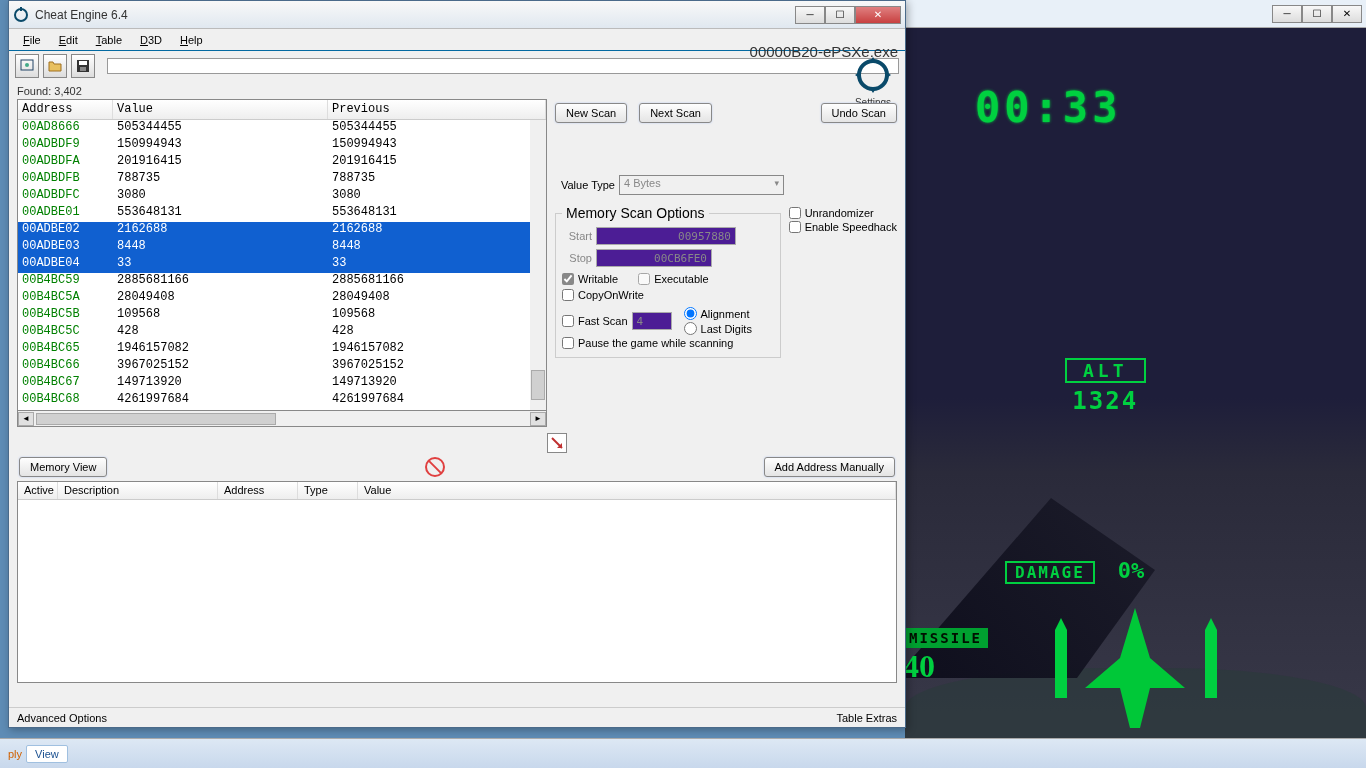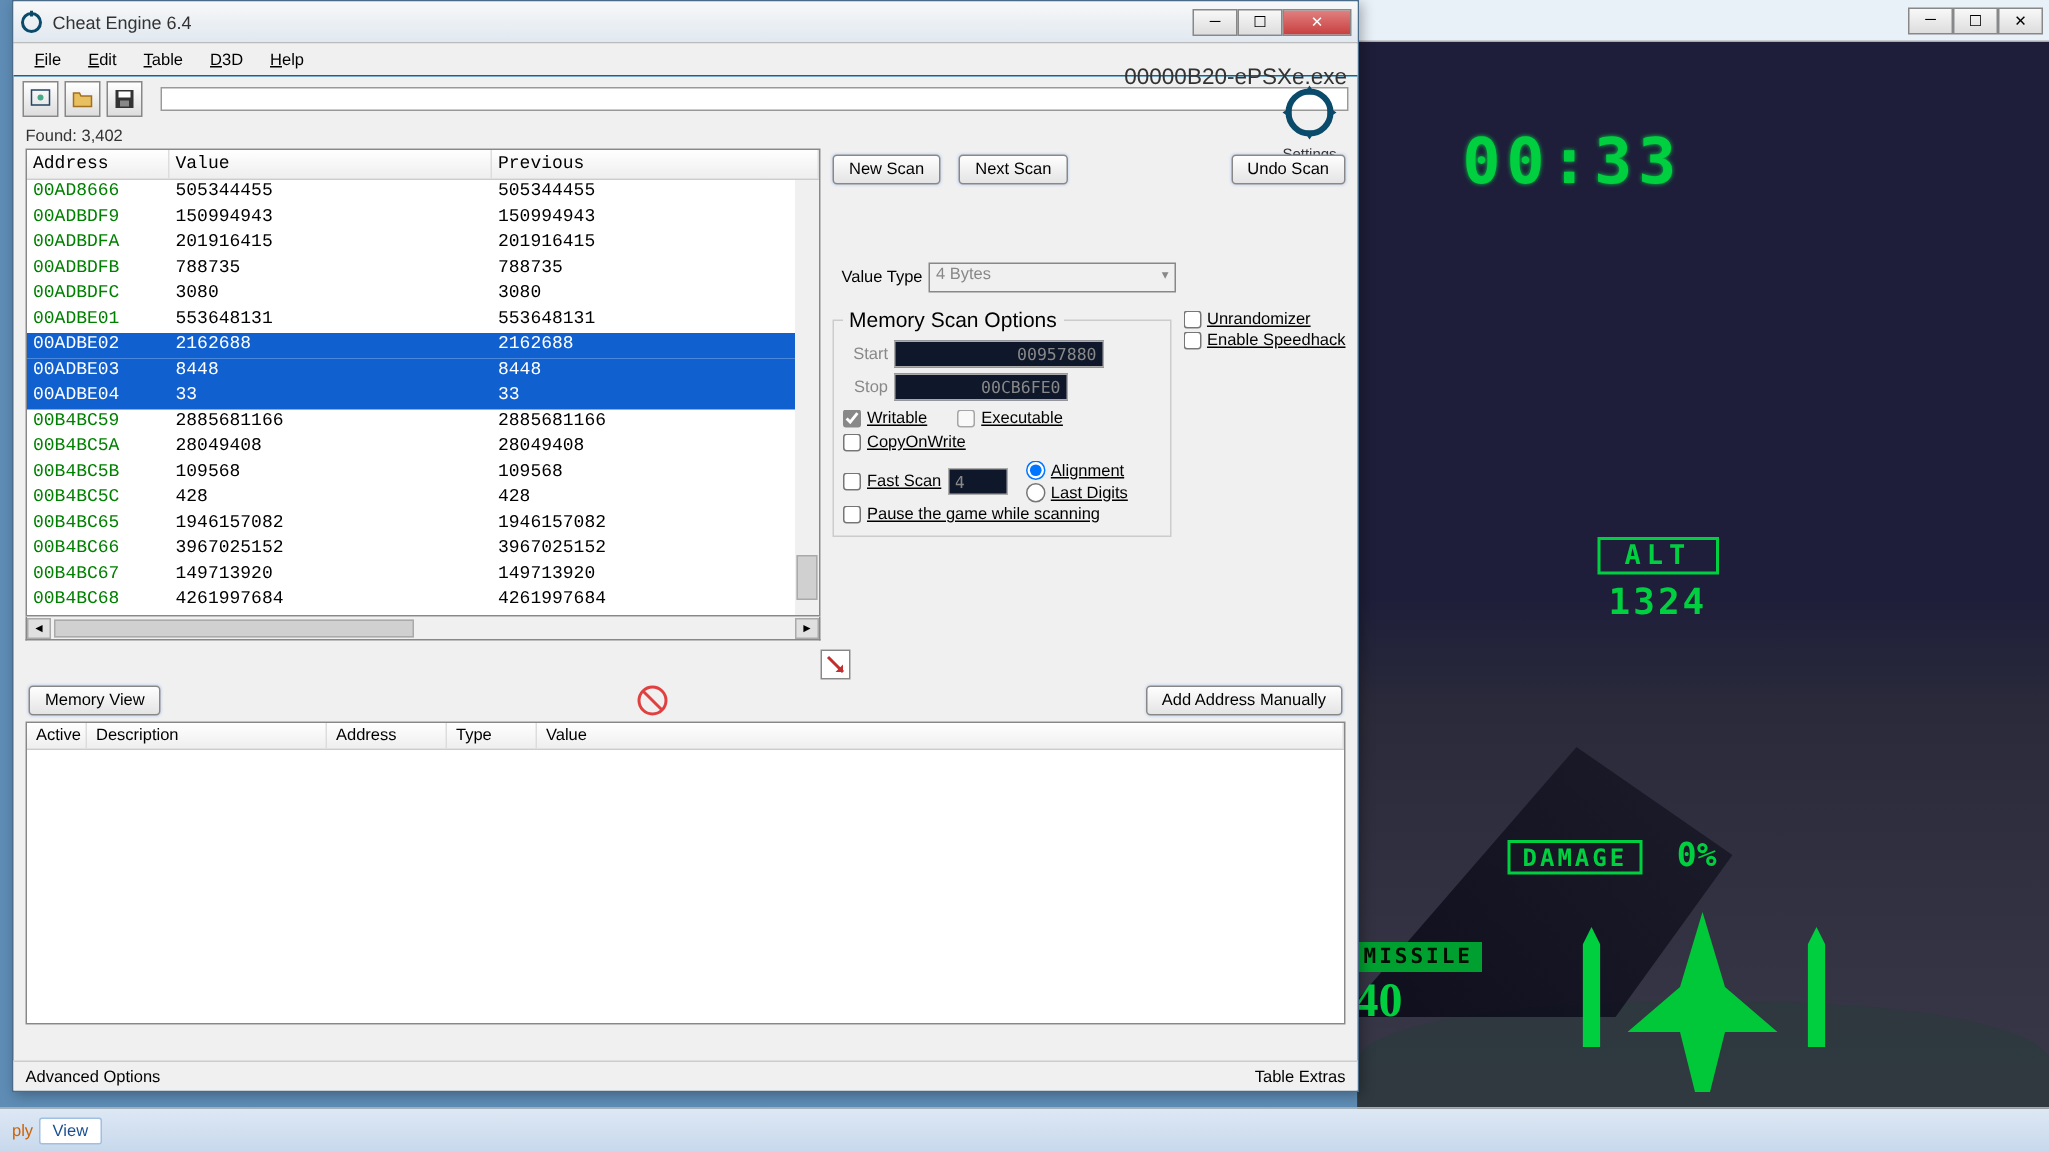--- a/index.html
+++ b/index.html
@@ -74,24 +74,24 @@
 .ce-btn { padding:3px 10px; border:1px solid #888; background:linear-gradient(to bottom,#fefefe,#e4e4e4); border-radius:3px; font-size:11px; cursor:default; box-shadow:0 0 2px rgba(100,150,250,0.4);}
 .ce-scan-panel { flex:1; padding-top:0;}
 .ce-field-row { display:flex; align-items:center; margin-bottom:4px; gap:4px; }
 .ce-label { width:60px; text-align:right; font-size:11px; }
 .ce-select { flex:1; max-width:165px; height:20px; border:1px solid #888; background:#fff; padding:1px 4px; font-size:11px; position:relative;}
 .ce-select::after { content:"▾"; position:absolute; right:4px; top:2px; font-size:9px;}
 .ce-select.disabled { background:#f0f0f0; color:#888;}
 .ce-memopt { border:1px solid #ccc; padding:6px; margin-top:6px; font-size:11px; }
 .ce-memopt legend { padding:0 4px; font-size:14px; }
 .ce-input { border:1px solid #aaa; background:#fff; height:18px; padding:1px 4px; font-family:monospace; font-size:11px; text-align:right;}
-.ce-input.disabled { background:#0f172a; color:#888;}
-.ce-check { display:flex; gap:4px; margin:2px 0; font-size:11px;text-decoration:underline;}
+.ce-input.disabled { background:#4c1d95; color:#888;}
+.ce-check { display:flex; gap:4px; margin:2px 0; font-size:11px;}
 .ce-check input { width:12px; height:12px; }
-.ce-radio { display:flex; align-items:center; gap:4px; font-size:11px;text-decoration:underline;}
+.ce-radio { display:flex; align-items:center; gap:4px; font-size:11px;}
 .ce-opt-col { display:flex; flex-direction:column; margin-left:8px; gap:2px;}
 
 .ce-middle-bar { display:flex; align-items:center; margin-top:6px; gap:8px;}
 .ce-red-btn { width:20px; height:20px; border:1px solid #888; background:#fff; display:flex; align-items:center; justify-content:center; margin-left:4px;}
 
 .ce-bottom-bar { display:flex; justify-content:space-between; align-items:center; margin-top:4px; padding:0 2px;}
 .ce-bottom-bar .ce-btn { font-size:11px; }
 .ce-forbid { width:20px; height:20px; border:2px solid #e04040; border-radius:50%; position:relative; margin:0 auto;}
 .ce-forbid::after { content:""; position:absolute; width:18px; height:2px; background:#e04040; top:7px; left:-1px; transform:rotate(45deg);}
 

